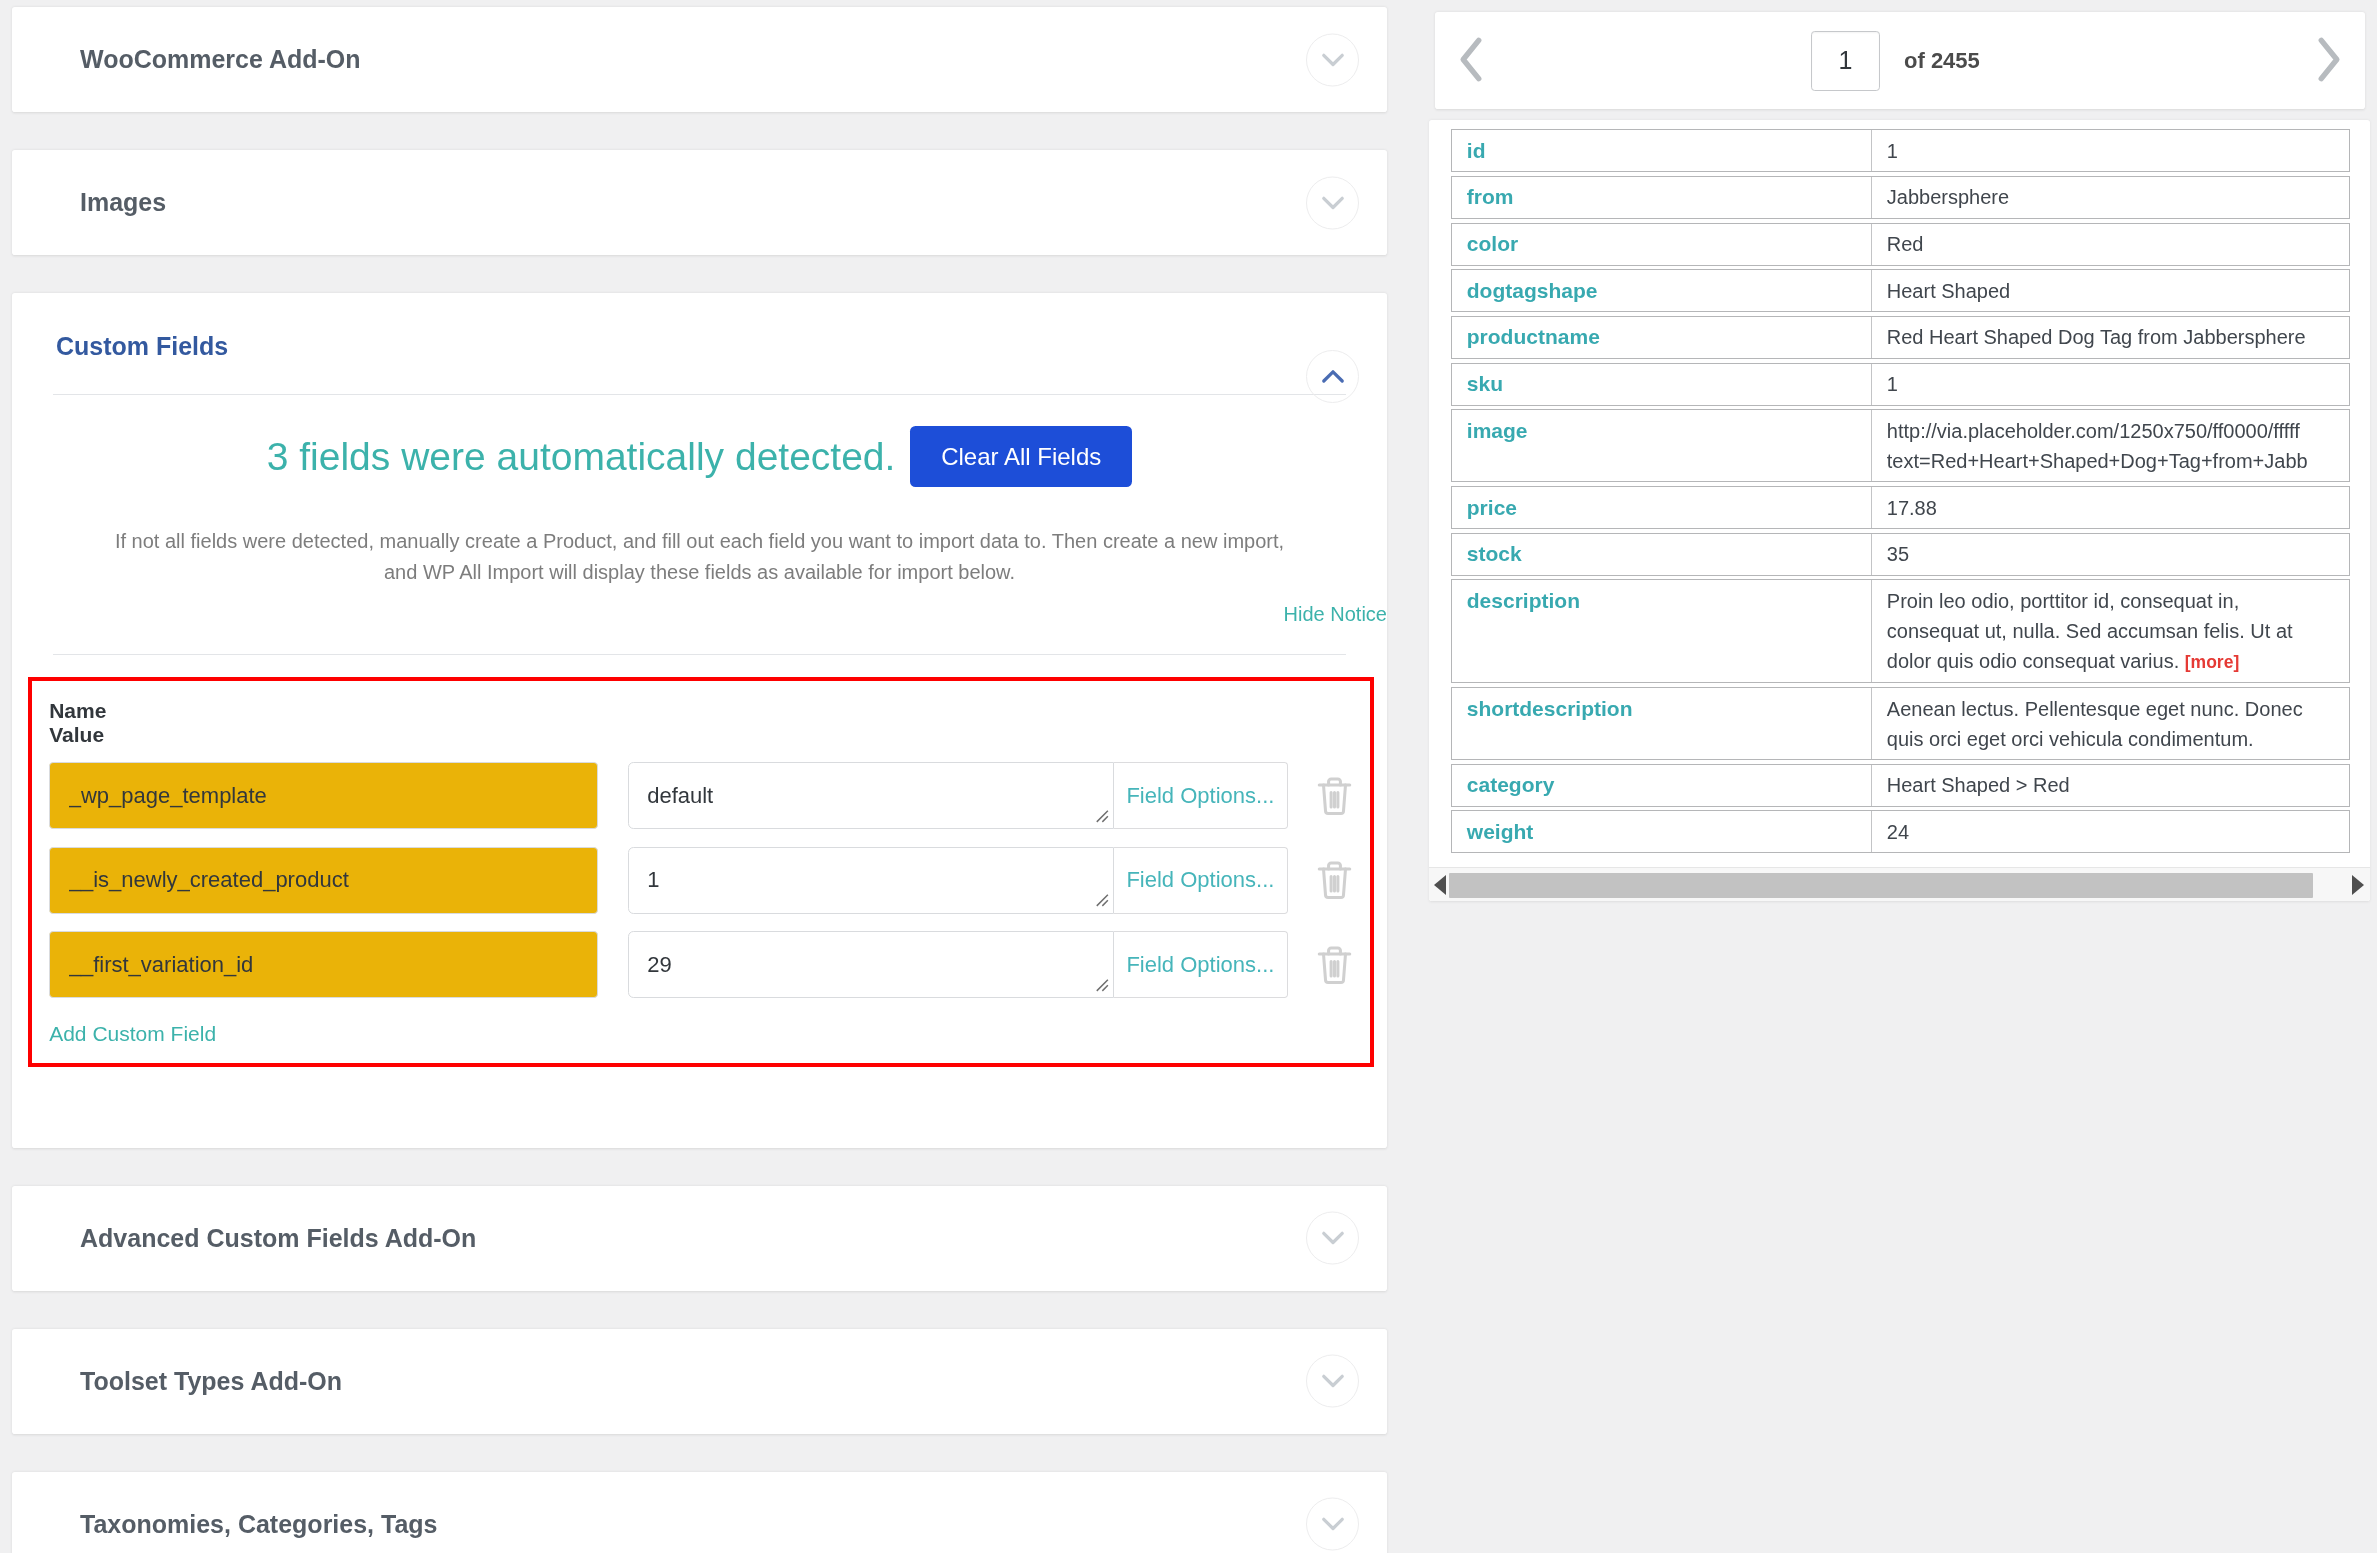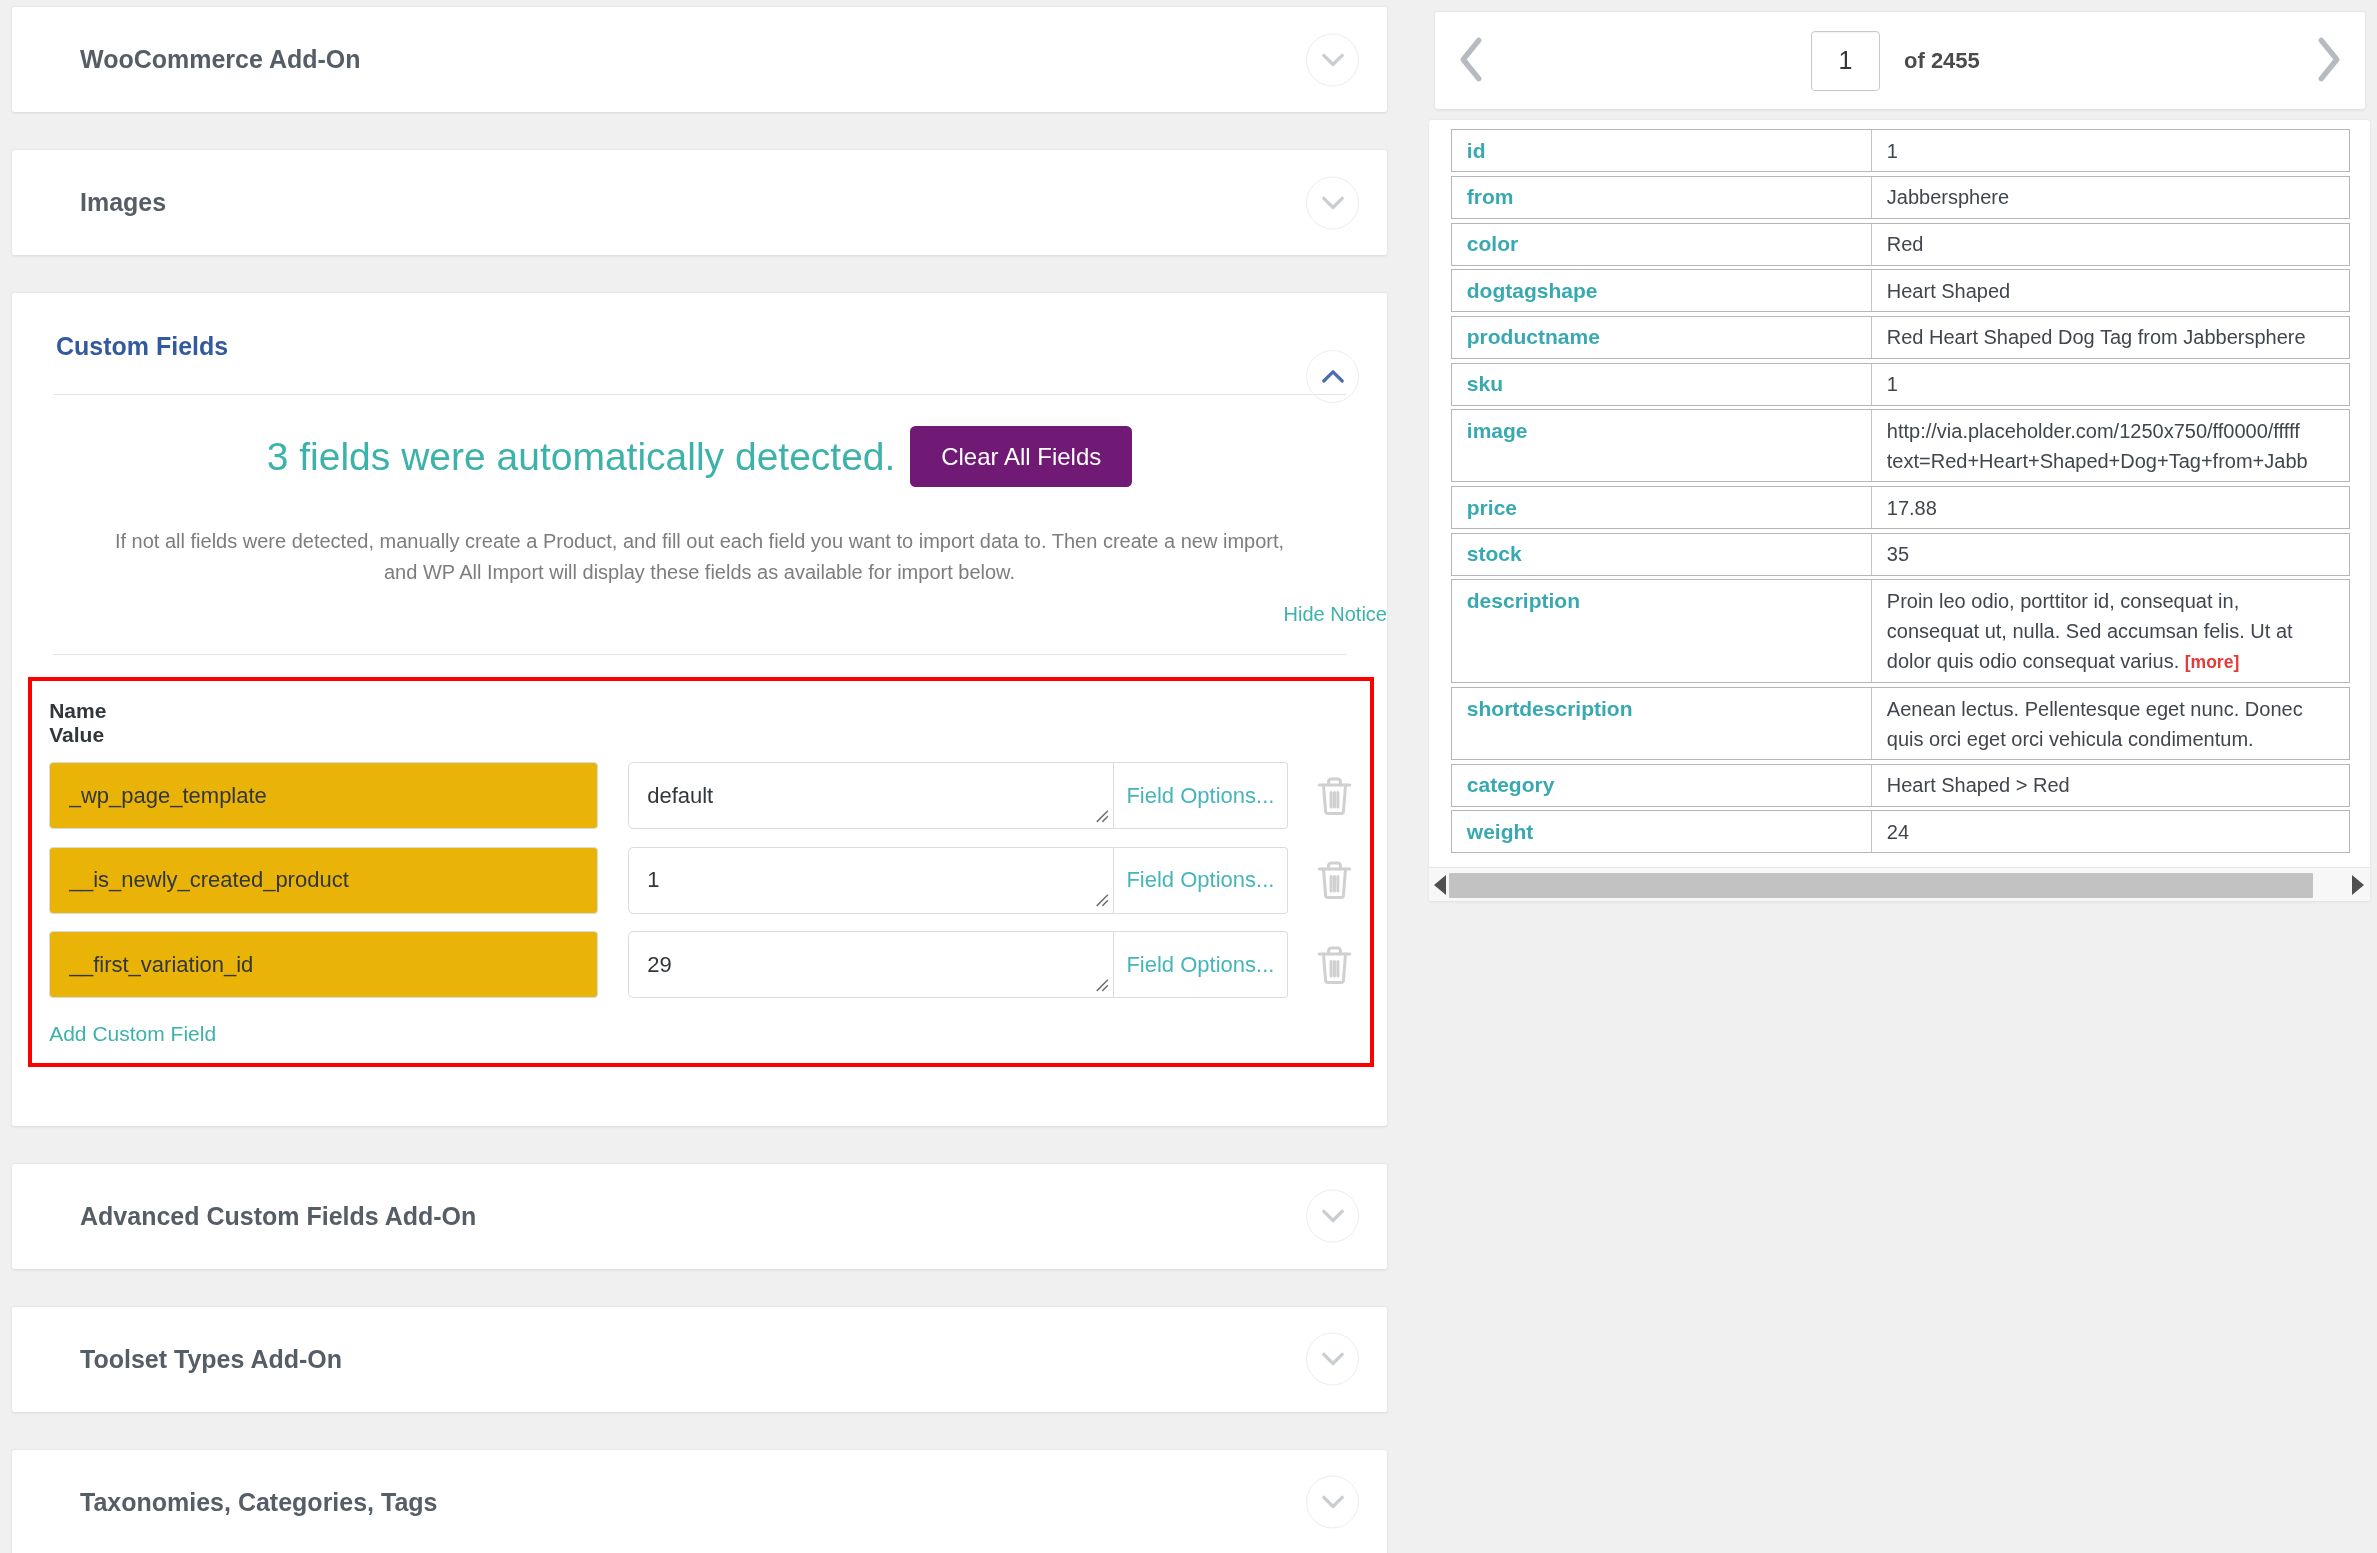--- a/index.html
+++ b/index.html
@@ -40,37 +40,37 @@
     right: 28px;
     top: 50%;
     transform: translateY(-50%);
     width: 53px; height: 53px;
     border: 1.8px solid #ededee;
     border-radius: 50%;
     display: flex; align-items: center; justify-content: center;
   }
 
   
-  .panel.expanded { padding-bottom: 59px; }
+  .panel.expanded { padding-bottom: 81px; }
   .cf-header { position: relative; padding: 39px 92px 33px 44px; }
   .cf-title { font-size: 25px; font-weight: bold; color: #33599f; }
   .cf-header .chev-circle { top: 57px; transform: none; }
   .divider { height: 0.9px; background: #e3e5e8; margin: 0 41px; }
 
   .detected-row {
     margin-top: 31px;
     display: flex;
     align-items: center;
     justify-content: center;
     gap: 14.8px;
     height: 61px;
   }
   .detected-heading { font-size: 39px; color: #3cb2ab; }
   .clear-btn {
-    background: #701a75;
+    background: #1d4ed8;
     color: #fff;
     border: none;
     border-radius: 5.5px;
     font-family: inherit;
     font-size: 24px;
     height: 61px;
     padding: 0 31px;
     cursor: pointer;
   }
   .notice-text {

